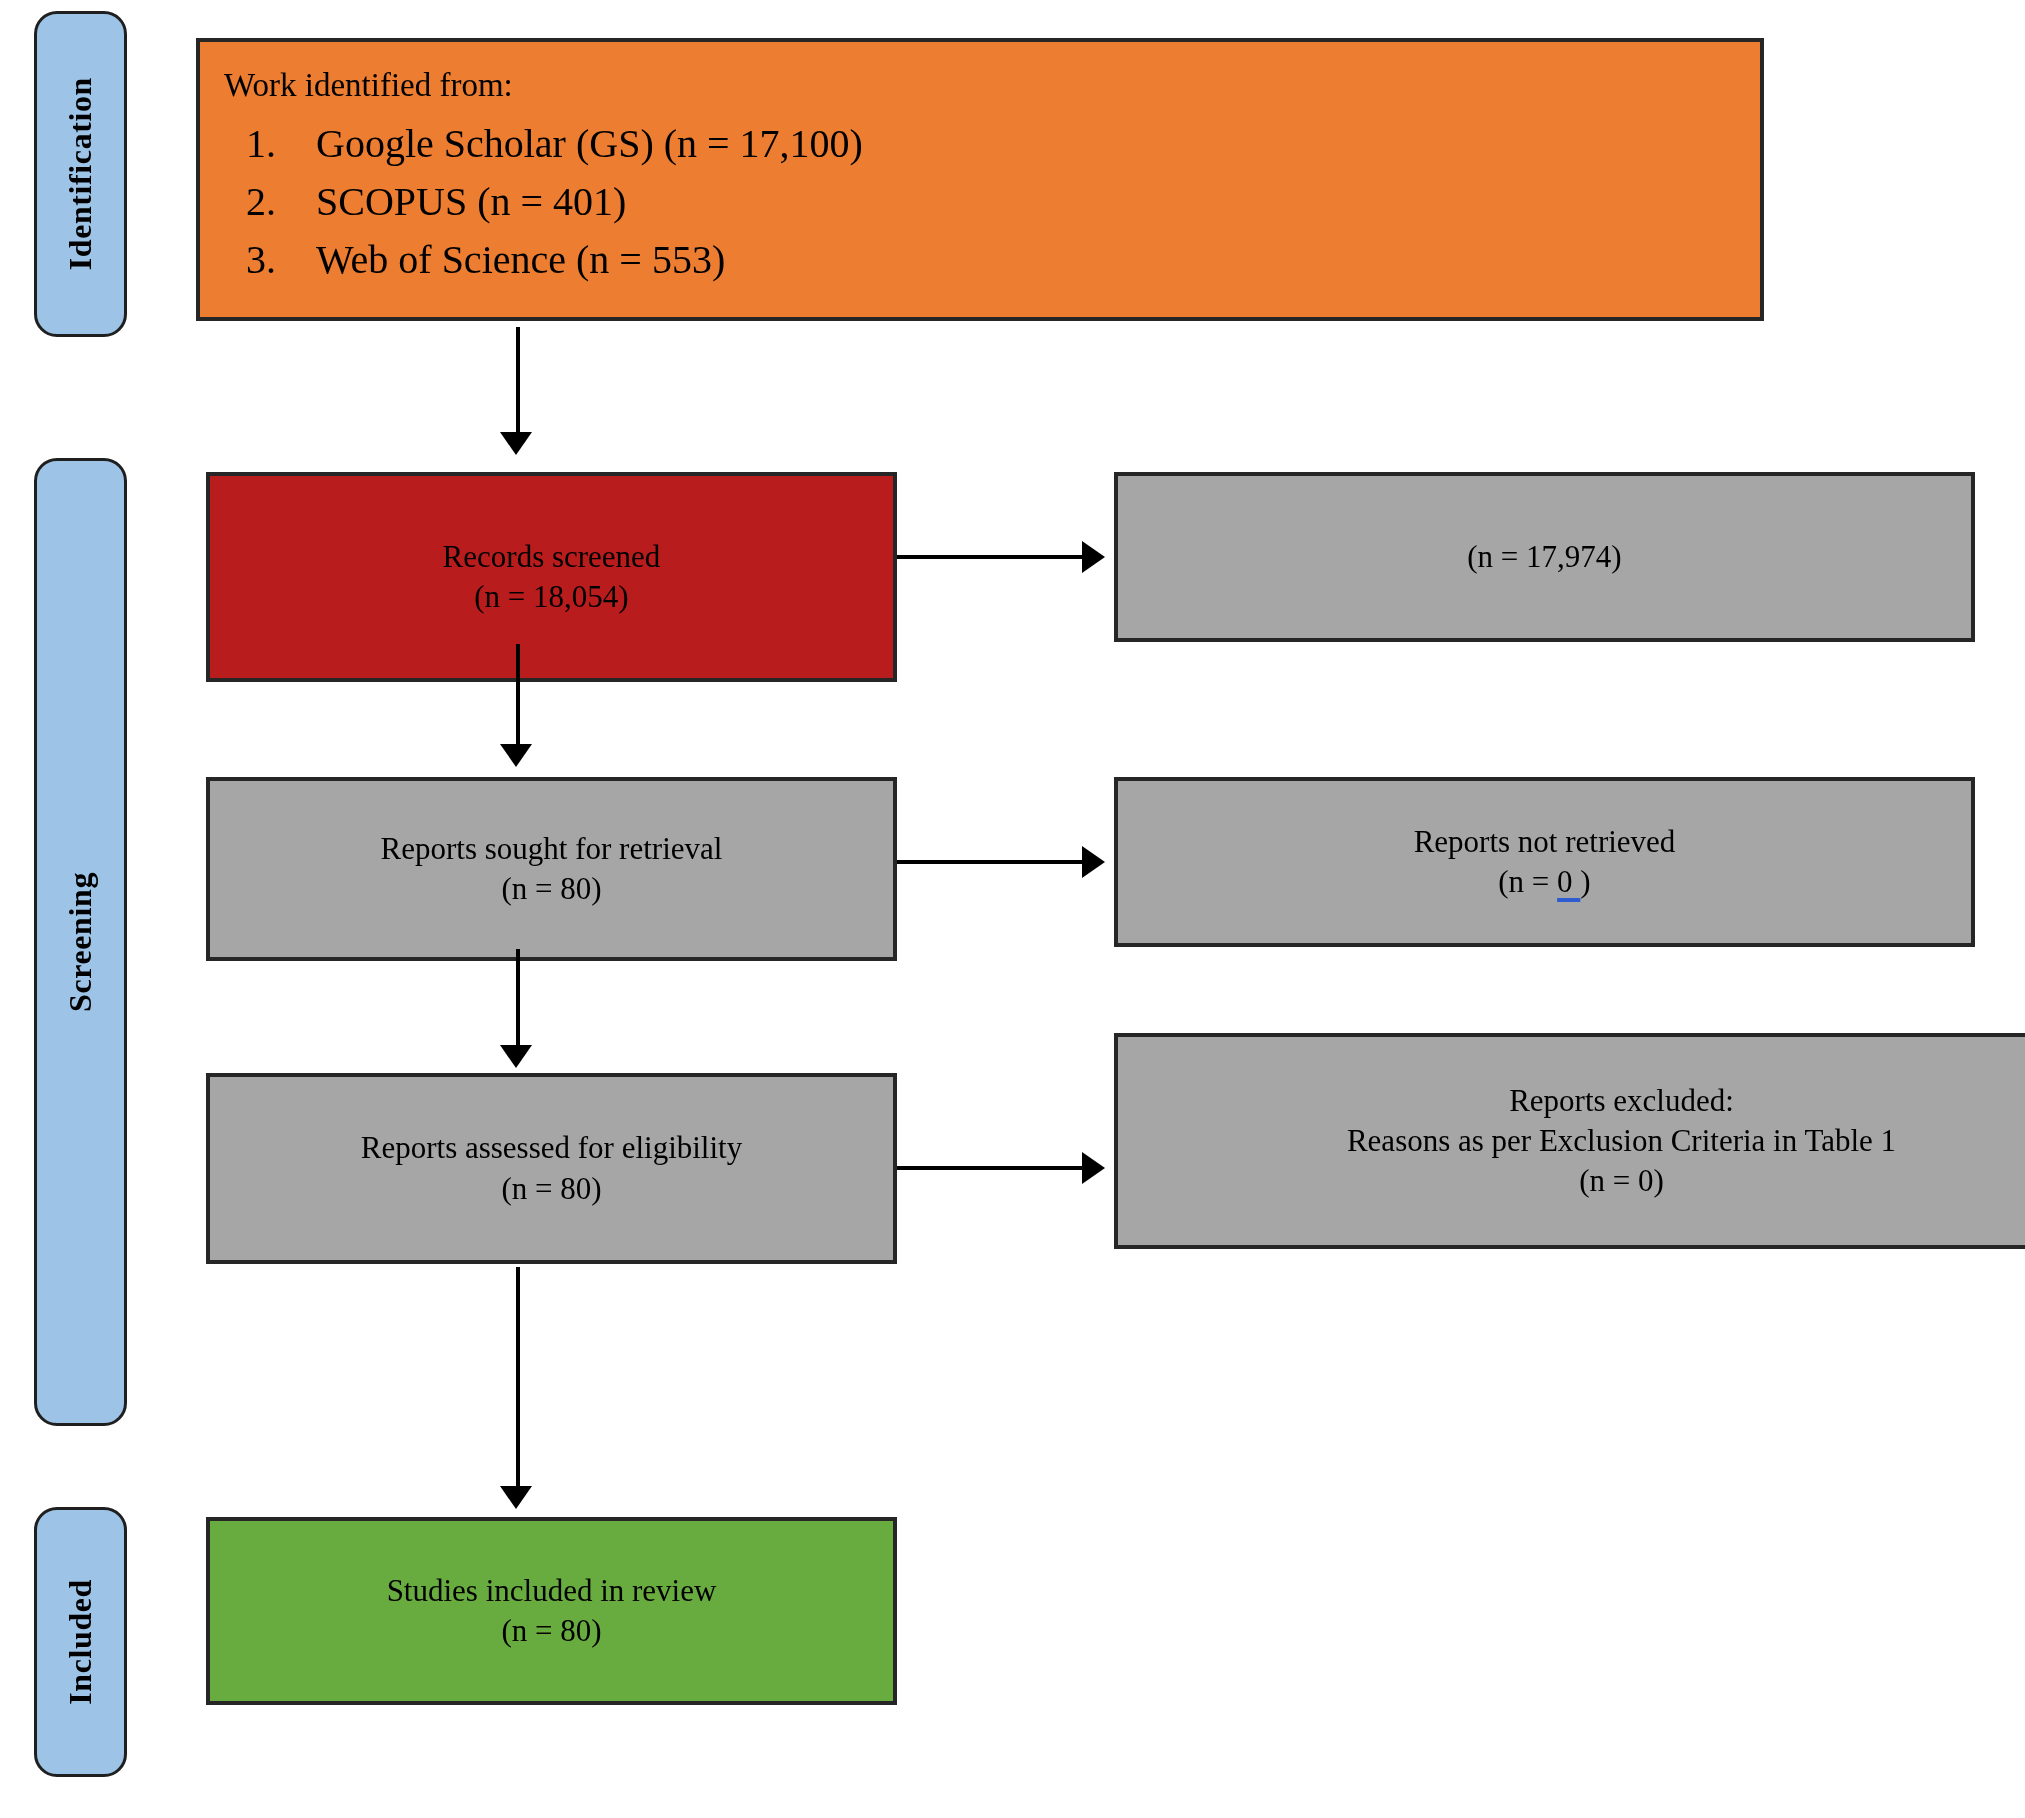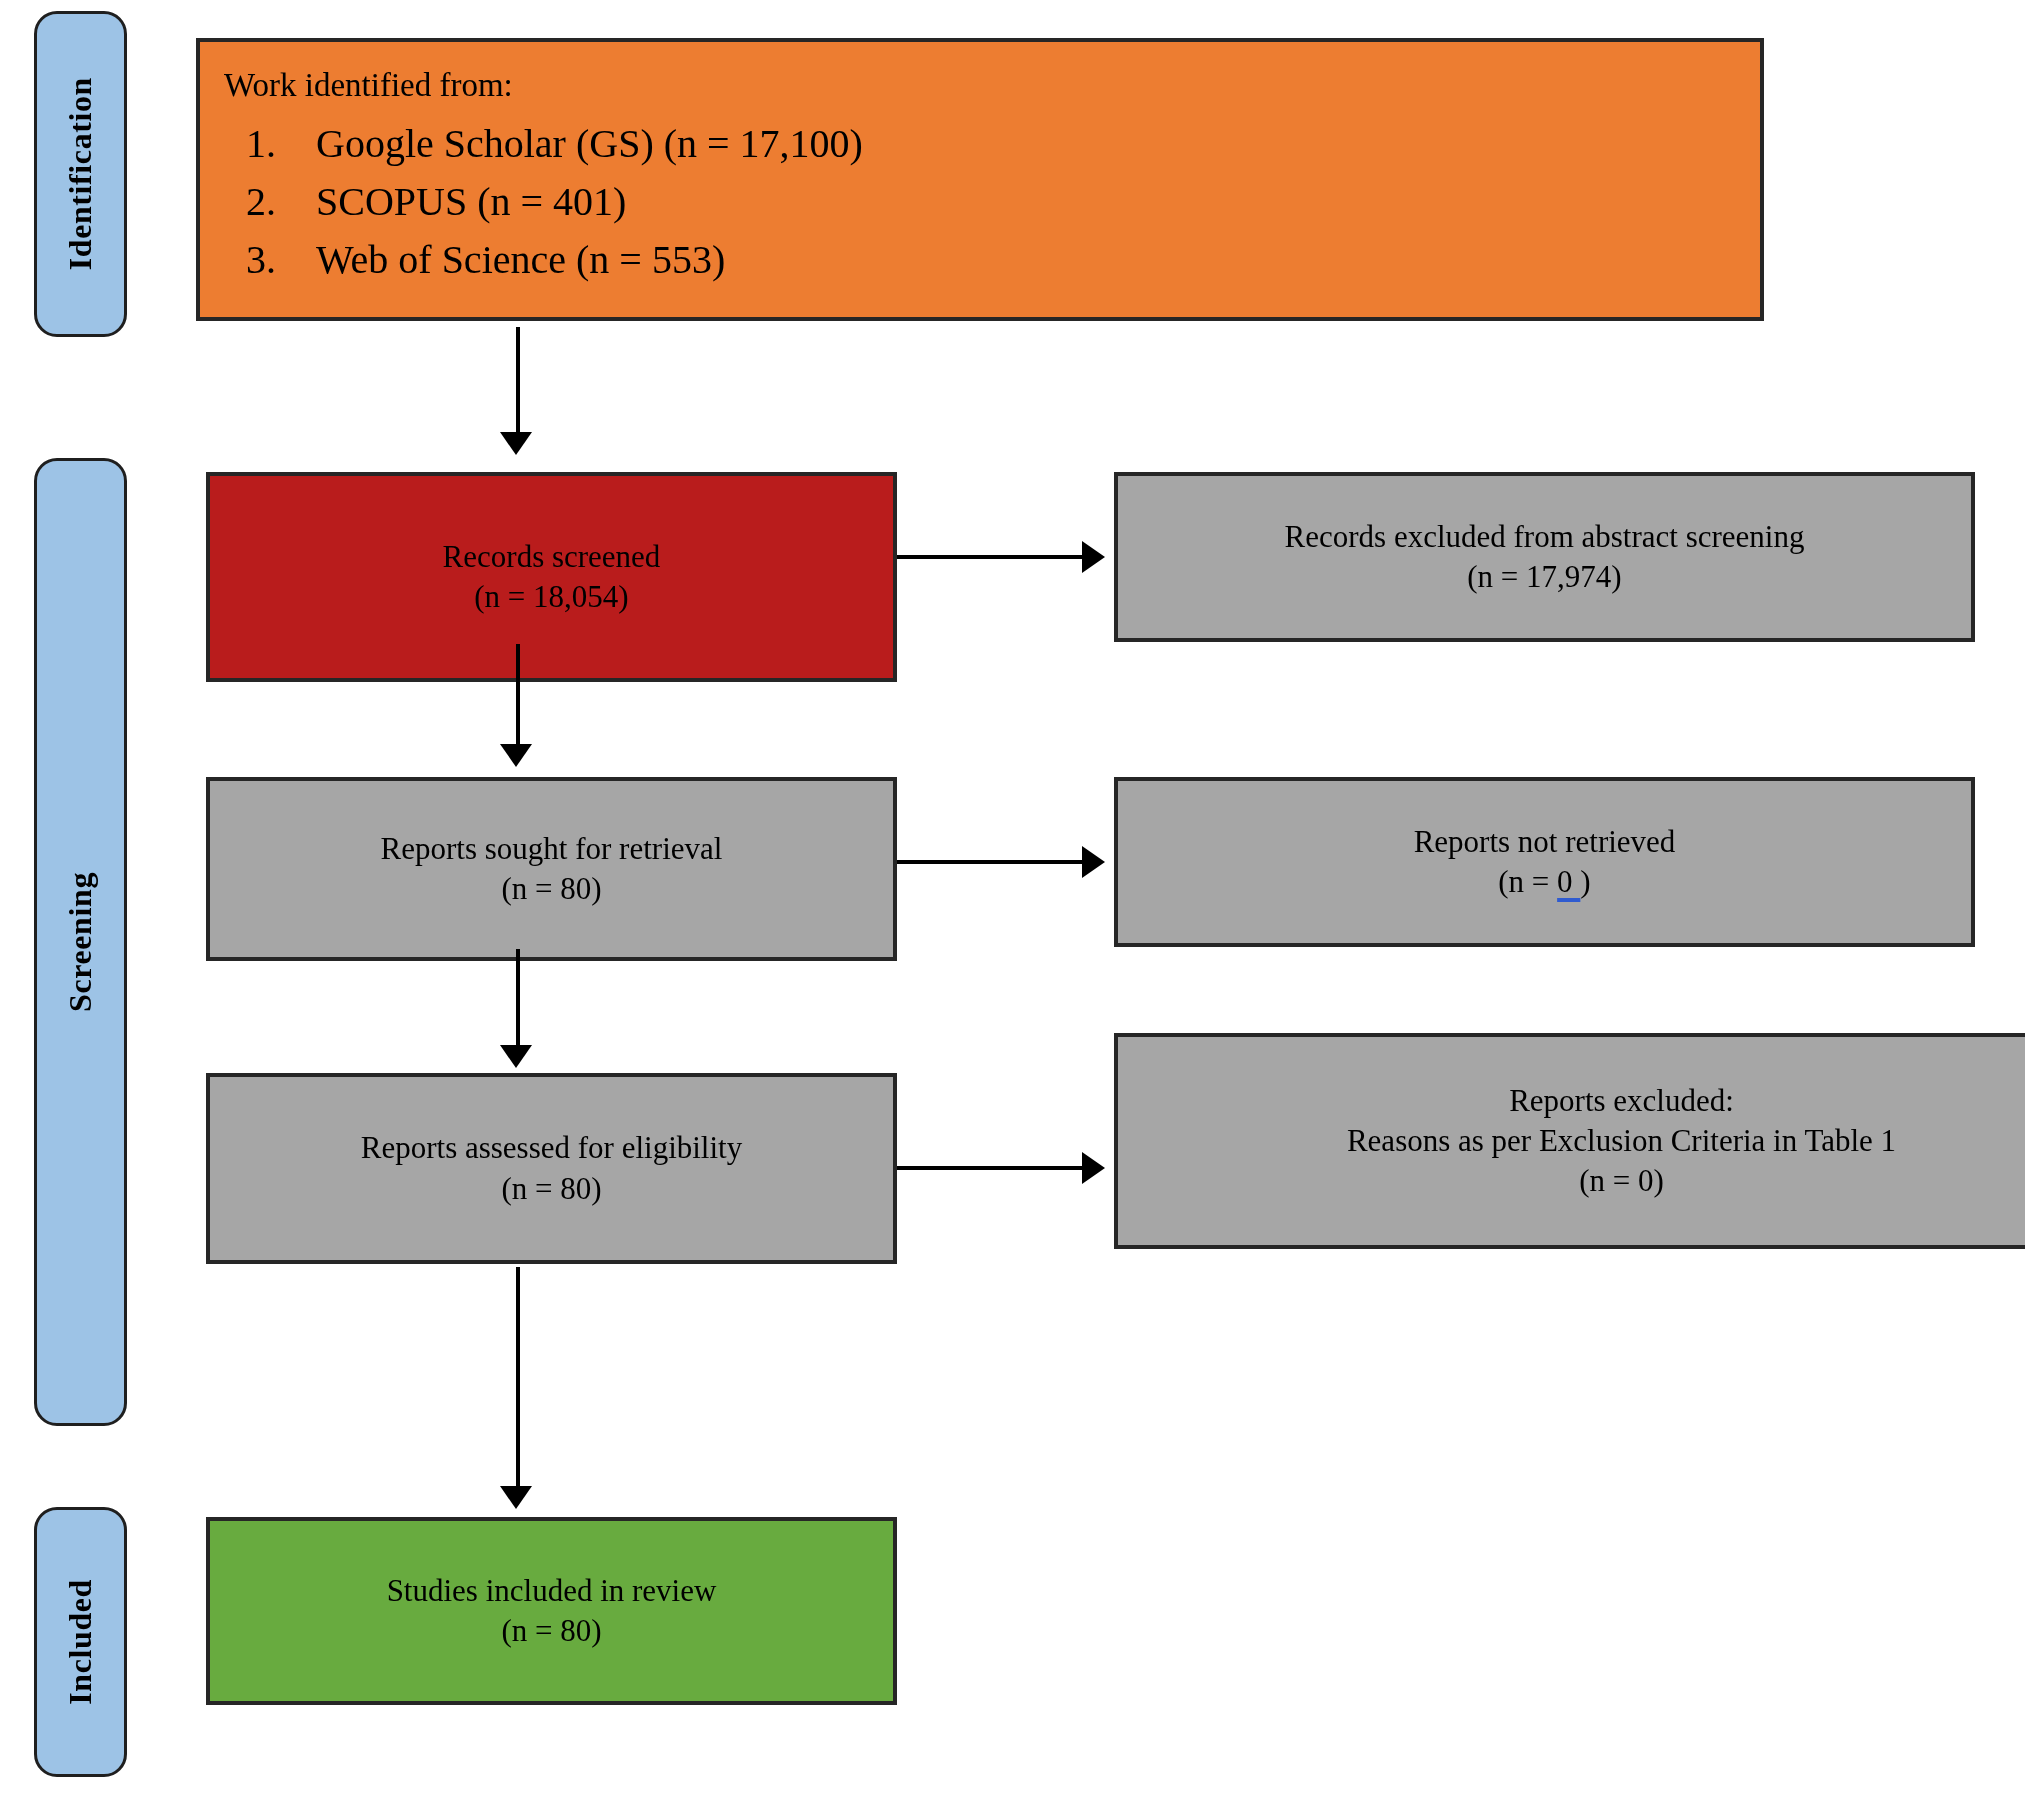--- a/index.html
+++ b/index.html
@@ -184,21 +184,20 @@
       <li>SCOPUS (n = 401)</li>
       <li>Web of Science (n = 553)</li>
     </ol>
   </div>
 
   <div class="node center" id="node-screened">
     <div class="node-line">Records screened</div>
     <div class="node-line">(n = 18,054)</div>
   </div>
   <div class="node center" id="node-excluded-abs">
-    <div class="node-line">Records excluded from abstract screening</div>
     <div class="node-line">(n = 17,974)</div>
   </div>
 
   <div class="node center" id="node-sought">
     <div class="node-line">Reports sought for retrieval</div>
     <div class="node-line">(n = 80)</div>
   </div>
   <div class="node center" id="node-not-retrieved">
     <div class="node-line">Reports not retrieved</div>
     <div class="node-line"><span>(n = </span><span class="zero-underline">0 </span><span>)</span></div>

